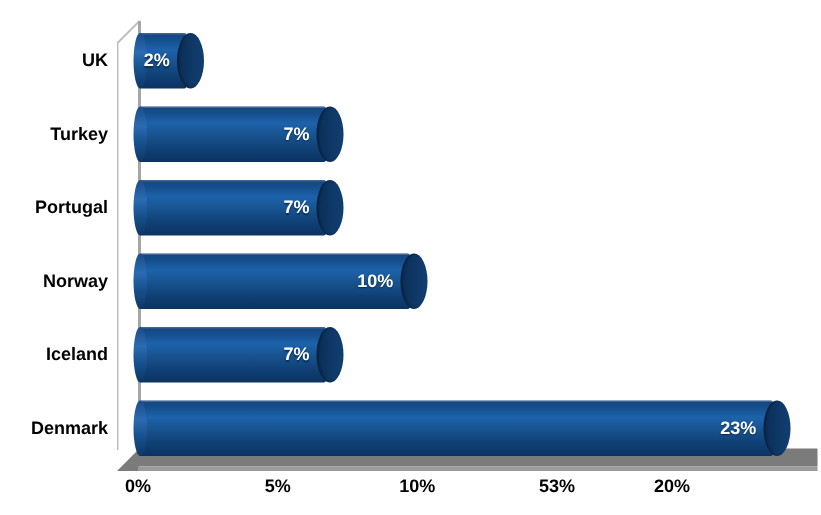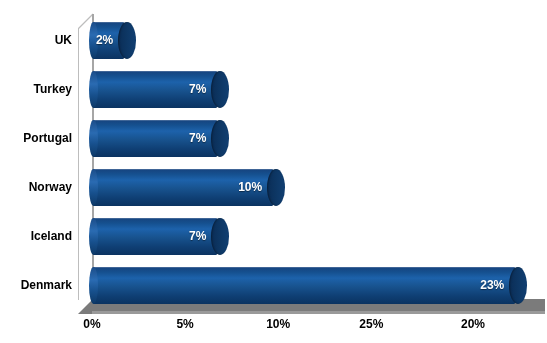--- a/index.html
+++ b/index.html
@@ -227,17 +227,17 @@
     <div class="bar-wrap" style="left: 90px; top: 267px; width: 428.26px; text-align: right;">
       <div class="bar-body"></div>
       <div class="bar-capleft"></div>
       <div class="bar-capright"></div>
       <div class="bar-value">23%</div>
     </div>
 
     <div class="tick-label" style="left: 92px;">0%</div>
     <div class="tick-label" style="left: 185.1px;">5%</div>
     <div class="tick-label" style="left: 278.2px;">10%</div>
-    <div class="tick-label" style="left: 371.3px;">25%</div>
-    <div class="tick-label" style="left: 473px;">20%</div>
+    <div class="tick-label" style="left: 371.3px;">53%</div>
+    <div class="tick-label" style="left: 448px;">20%</div>
 
   </div>
 </div>
 
 </body></html>

